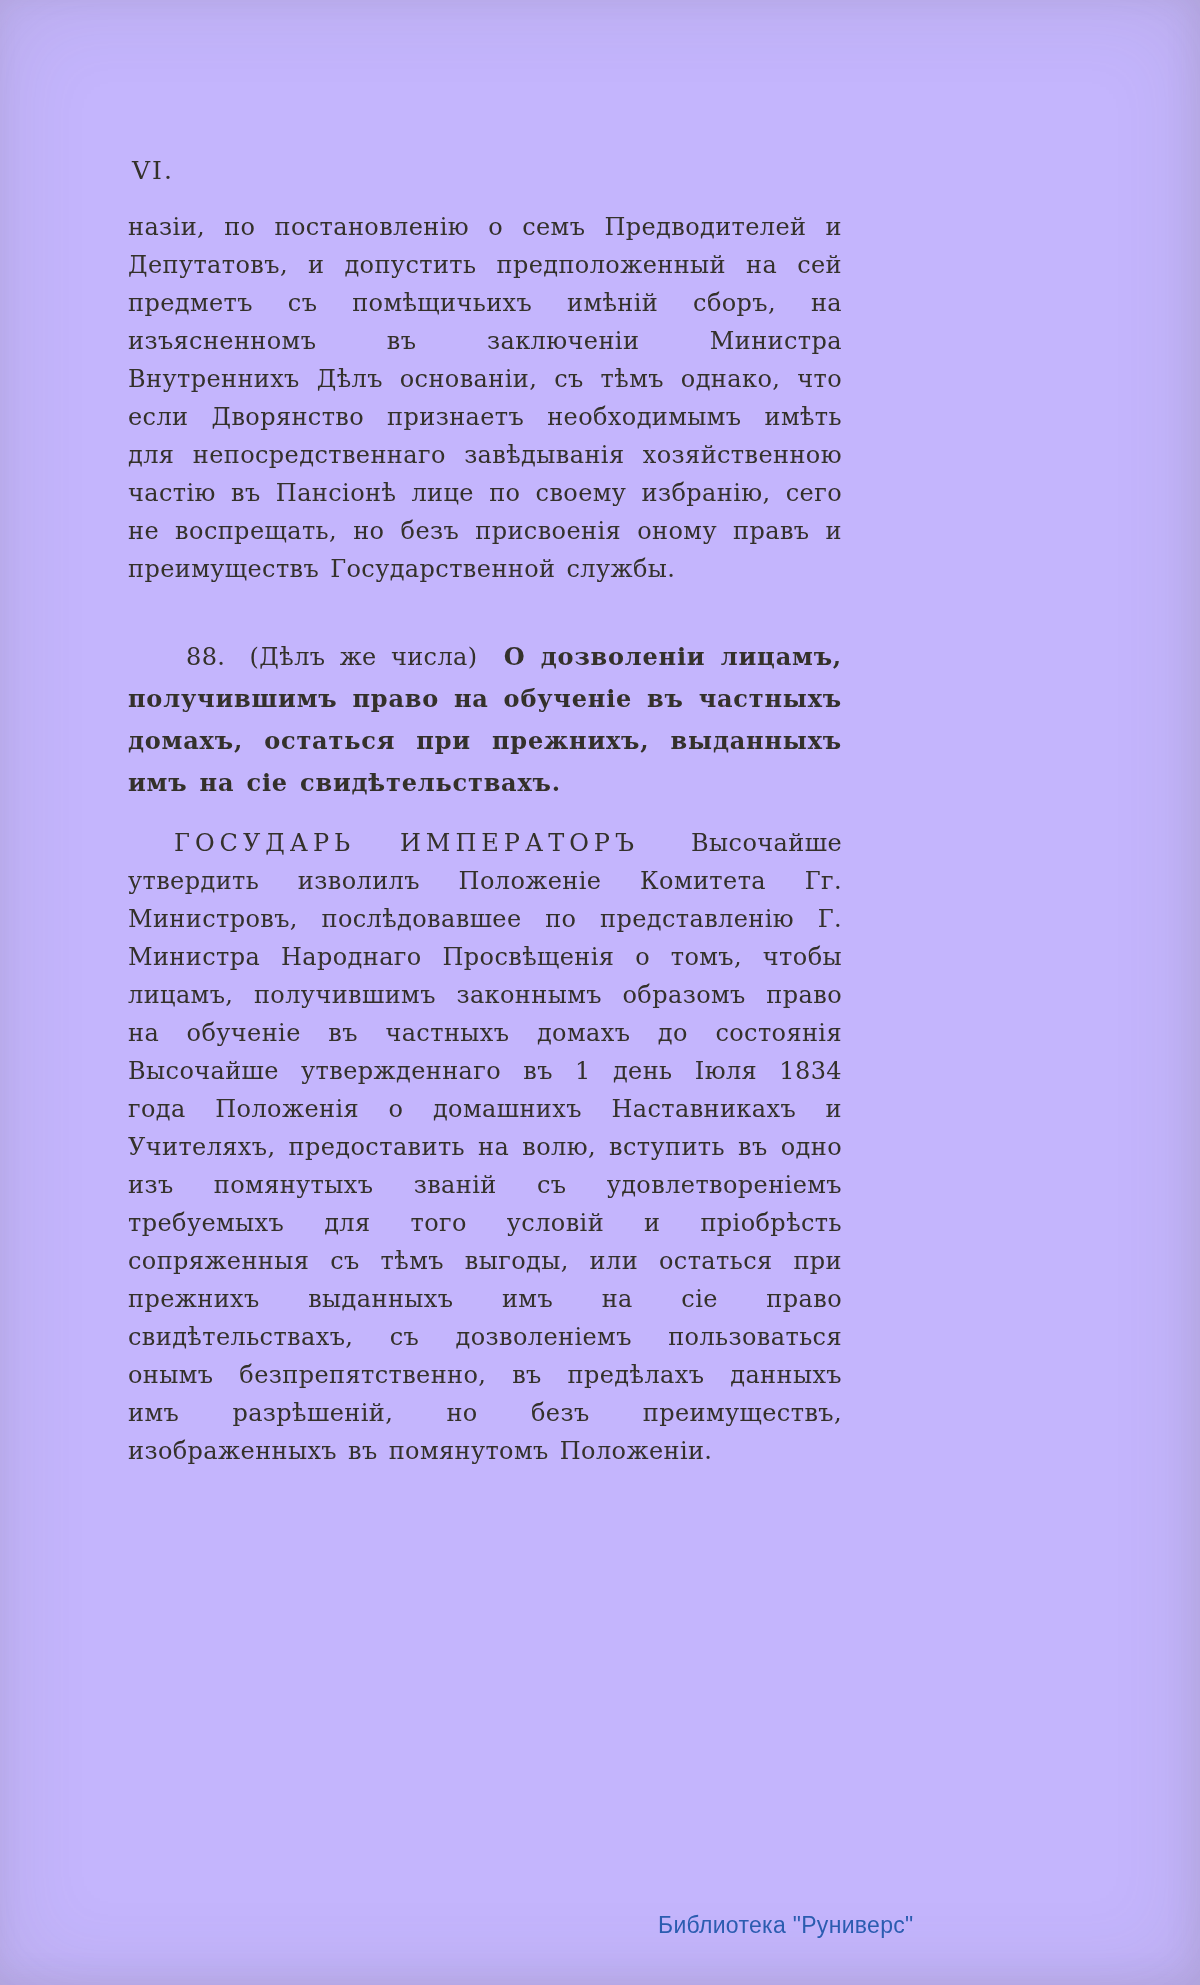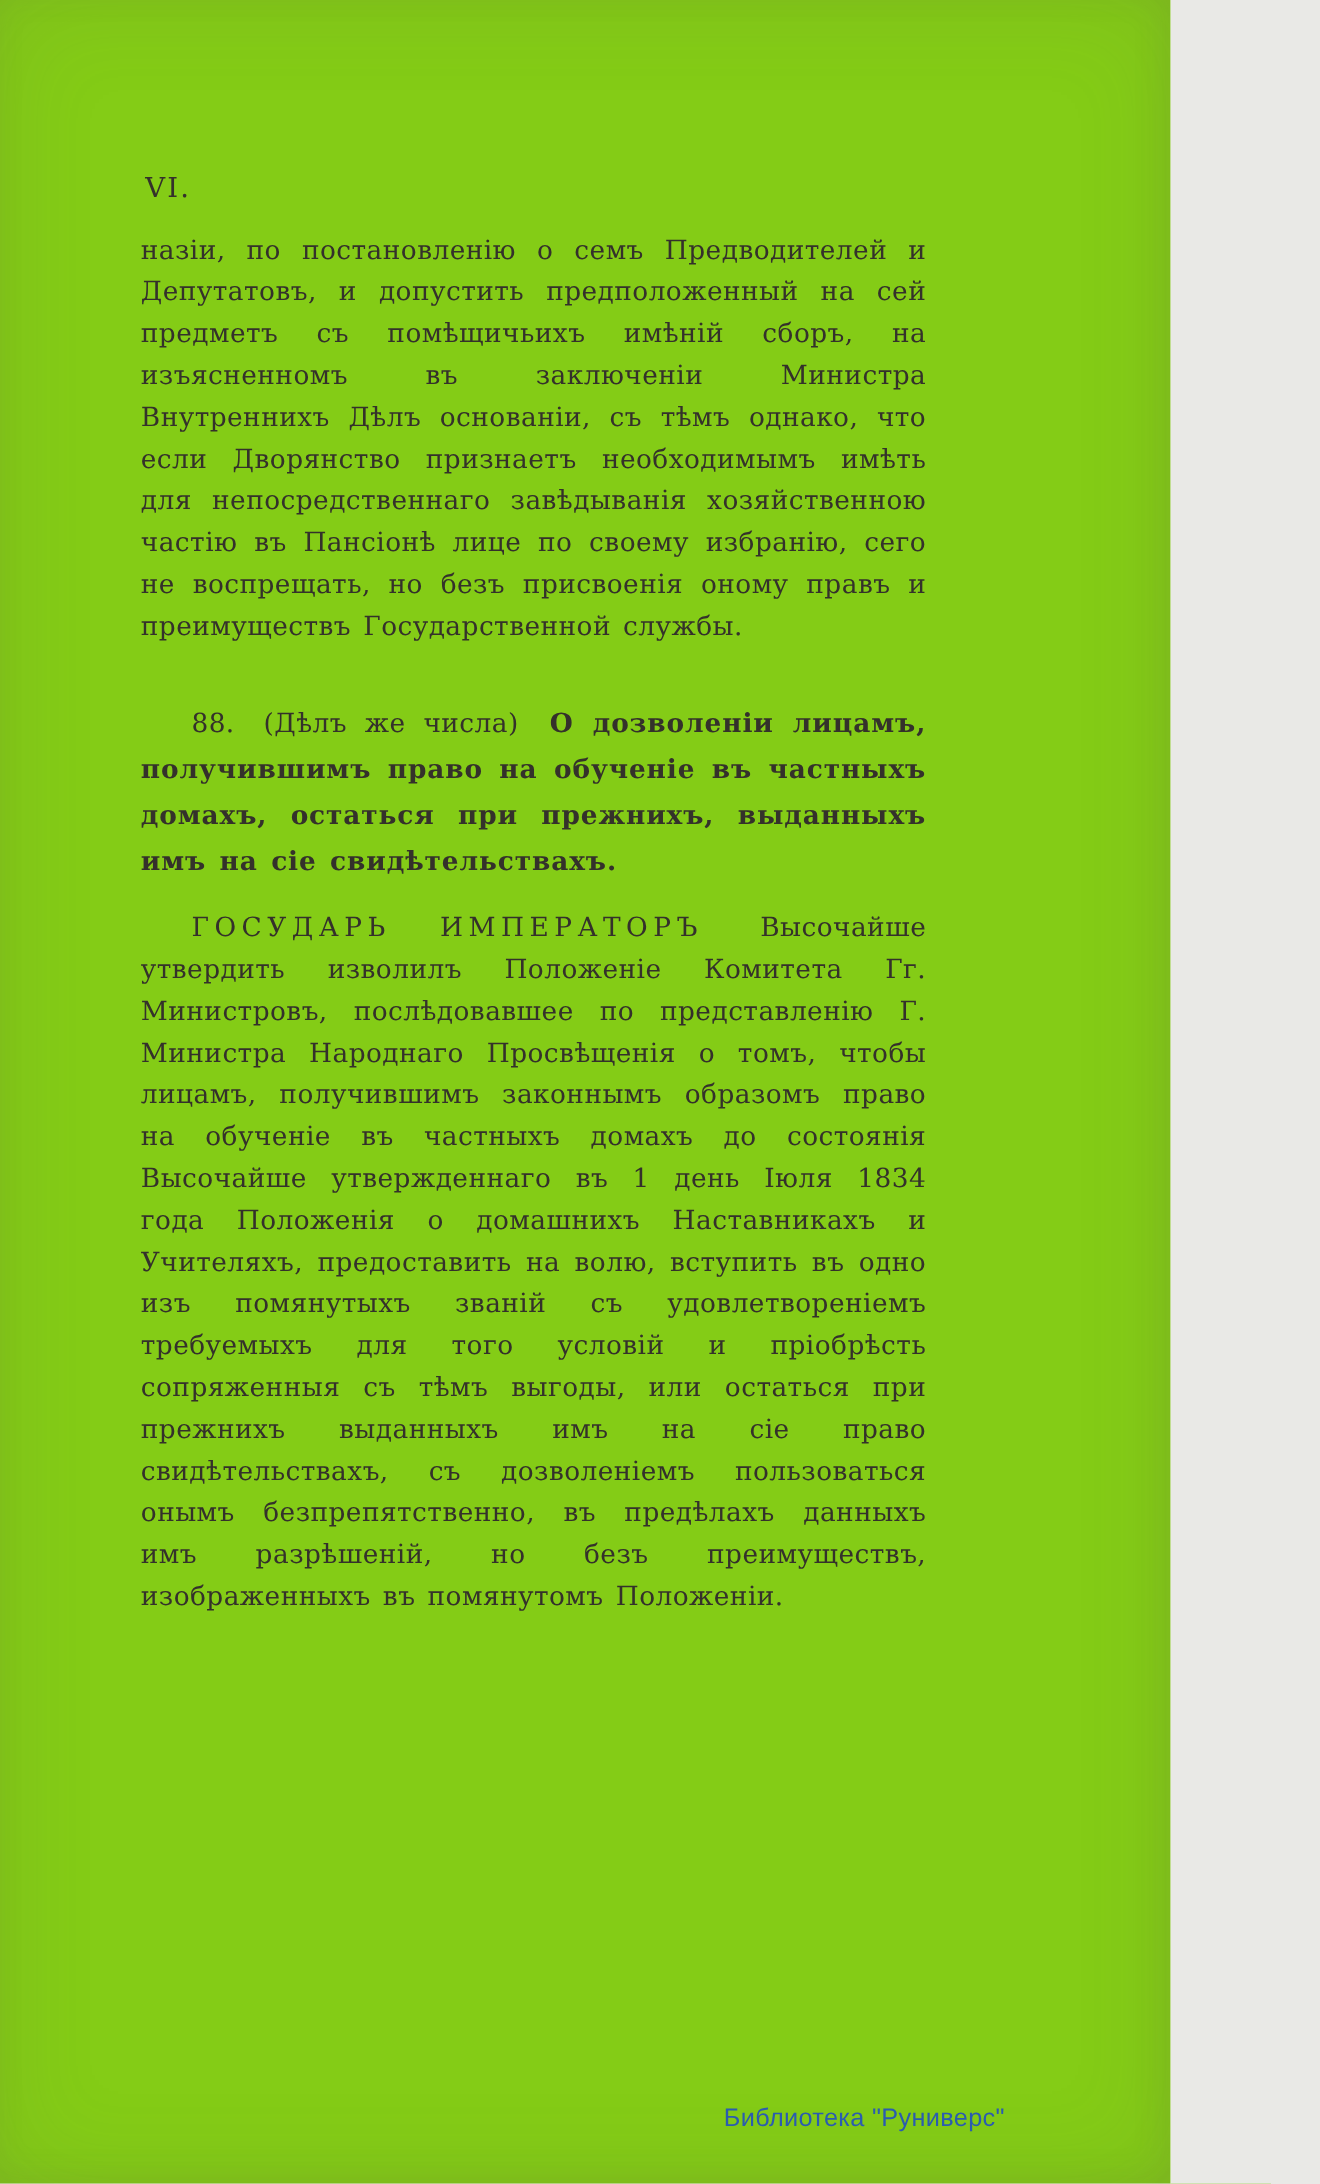--- a/index.html
+++ b/index.html
@@ -2,23 +2,23 @@
 <html><head>
 <meta charset="utf-8">
 <style>
   html, body {
     margin: 0;
     padding: 0;
     background: #e9e9e6;
   }
   .scan {
     position: relative;
-    width: 1064px;
+    width: 1200px;
     height: 1985px;
-    background: #84cc16;
+    background: #c4b5fd;
     box-shadow: inset 0 0 90px rgba(95, 90, 78, 0.14), inset -6px -6px 30px rgba(95,90,78,0.10);
     overflow: hidden;
     font-family: "DejaVu Serif", serif;
     color: #34312b;
   }
   .content {
     position: absolute;
     left: 128px;
     top: 150px;
     width: 714px;
@@ -55,20 +55,21 @@
   .continuation {
     margin-top: 8px;
   }
   .entry-heading {
     margin-top: 48px;
     text-indent: 46px;
     line-height: 41px;
   }
   .entry-number {
     margin-right: 10px;
+    margin-left: 12px;
   }
   .entry-date {
     margin-right: 12px;
   }
   .entry-title {
     font-weight: 600;
     letter-spacing: 0.8px;
   }
   .entry-body {
     margin-top: 20px;

